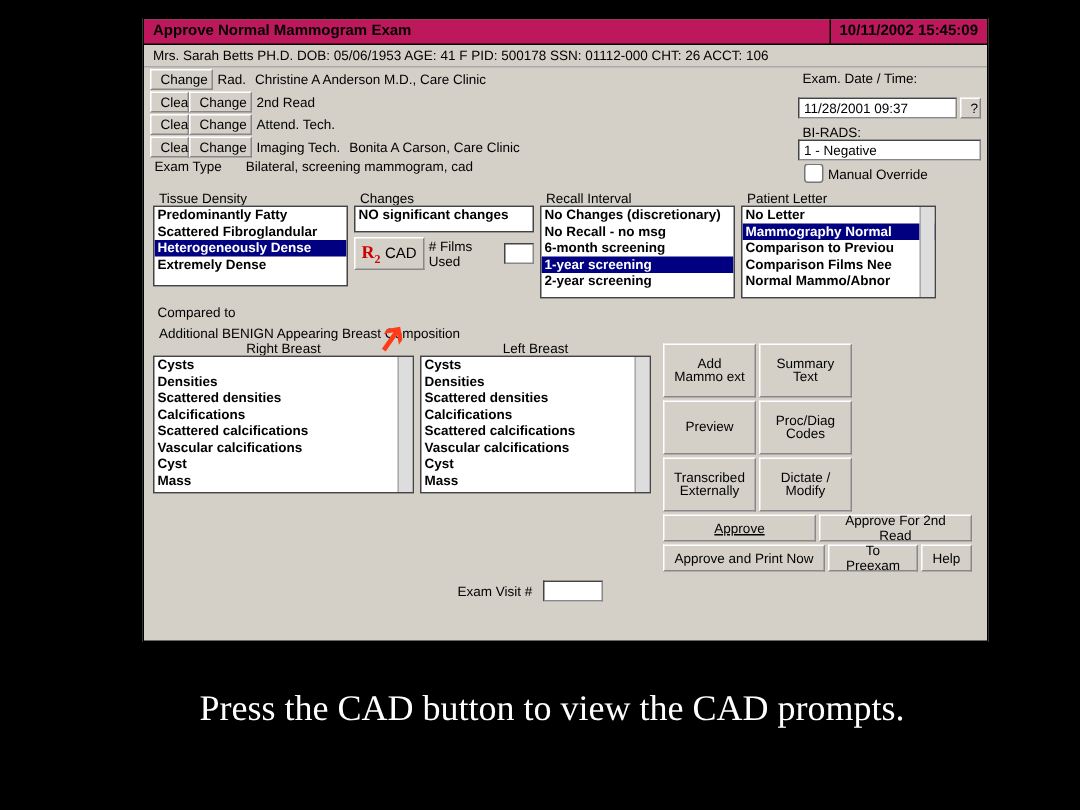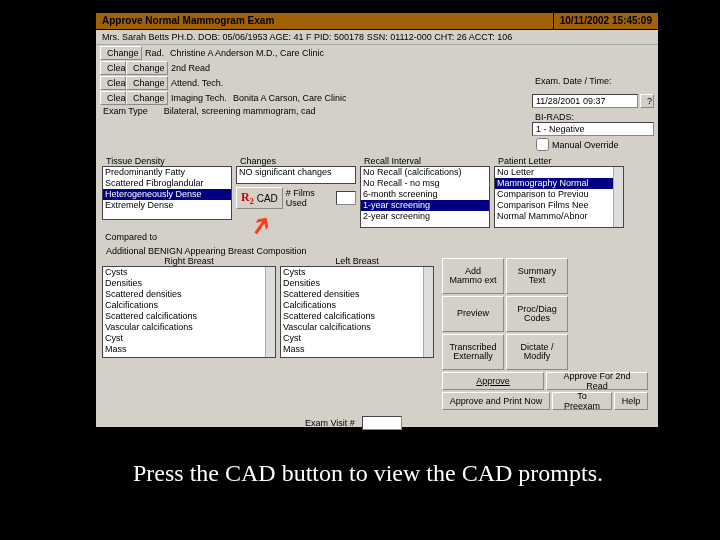--- a/index.html
+++ b/index.html
@@ -16,21 +16,21 @@
     position: absolute;
     left: 95px; top: 12px;
     width: 564px; height: 416px;
     background: #d4d0c8;
     border: 1px solid #000;
   }
   .titlebar {
     display: flex;
     border-bottom: 1px solid #000;
     height: 17px;
-    background: #a16207;
+    background: #be185d;
   }
   .titlebar .left { flex: 1; font-weight: bold; padding: 2px 6px; border-right: 1px solid #000; }
   .titlebar .right { padding: 2px 6px; font-weight: bold; }
   .row { display: flex; align-items: center; margin: 1px 4px; }
   .btn {
     background: #d4d0c8;
     border: 1px solid #888;
     border-top-color: #fff; border-left-color: #fff;
     padding: 1px 6px;
     font-size: 9px;
@@ -46,21 +46,21 @@
     height: 14px;
   }
   .label { font-size: 9px; padding: 0 3px; }
   .listbox {
     background: #fff;
     border: 1px solid #444;
     font-size: 9px;
     overflow: hidden;
     position: relative;
   }
-  .listbox div { padding: 0 2px; white-space: nowrap; line-height: 11px; }
+  .listbox div { padding: 0 2px; white-space: nowrap; line-height: 11px; font-weight: bold; }
   .listbox .sel { background: #000080; color: #fff; }
   .scroll {
     position: absolute; right: 0; top: 0; width: 10px; height: 100%;
     background: #ddd; border-left: 1px solid #aaa;
   }
   .section-title { font-size: 9px; padding: 0 4px; }
   .cad-btn {
     display: flex; align-items: center; gap: 3px;
     background: #d4d0c8;
     border: 1px solid #888; border-top-color:#fff; border-left-color:#fff;
@@ -126,21 +126,21 @@
         <div class="btn" style="width:42px">Change</div>
         <span class="label">Imaging Tech.</span>
         <span class="label">Bonita A Carson, Care Clinic</span>
       </div>
       <div class="row">
         <span class="label">Exam Type</span>
         <span class="label" style="margin-left:10px">Bilateral, screening mammogram, cad</span>
       </div>
     </div>
 
-    <div style="width:130px; padding:2px 4px;margin-top:29px;">
+    <div style="width:130px; padding:2px 4px;">
       <div class="label">Exam. Date / Time:</div>
       <div style="display:flex; gap:2px; margin-top:8px;">
         <div class="input" style="flex:1">11/28/2001 09:37</div>
         <div class="btn" style="width:14px">?</div>
       </div>
       <div class="label" style="margin-top:4px">BI-RADS:</div>
       <div class="input">1 - Negative</div>
       <div class="row" style="margin-top:2px">
         <input type="checkbox" style="">
         <span class="label">Manual Override</span>
@@ -168,21 +168,21 @@
           <span class="r2">R<sub>2</sub></span>
           <span>CAD</span>
         </div>
         <span class="label"># Films Used</span>
         <div class="input" style="width:22px"></div>
       </div>
     </div>
     <div style="width:130px;">
       <div class="section-title">Recall Interval</div>
       <div class="listbox" style="height:62px">
-          <div>No Recall (calcifications)</div>
+          <div>No Changes (discretionary)</div>
           <div>No Recall - no msg</div>
           <div>6-month screening</div>
           <div class="sel">1-year screening</div>
           <div>2-year screening</div>
         </div>
     </div>
     <div style="width:130px;">
       <div class="section-title">Patient Letter</div>
       <div class="listbox" style="height:62px">
           <div>No Letter</div>

